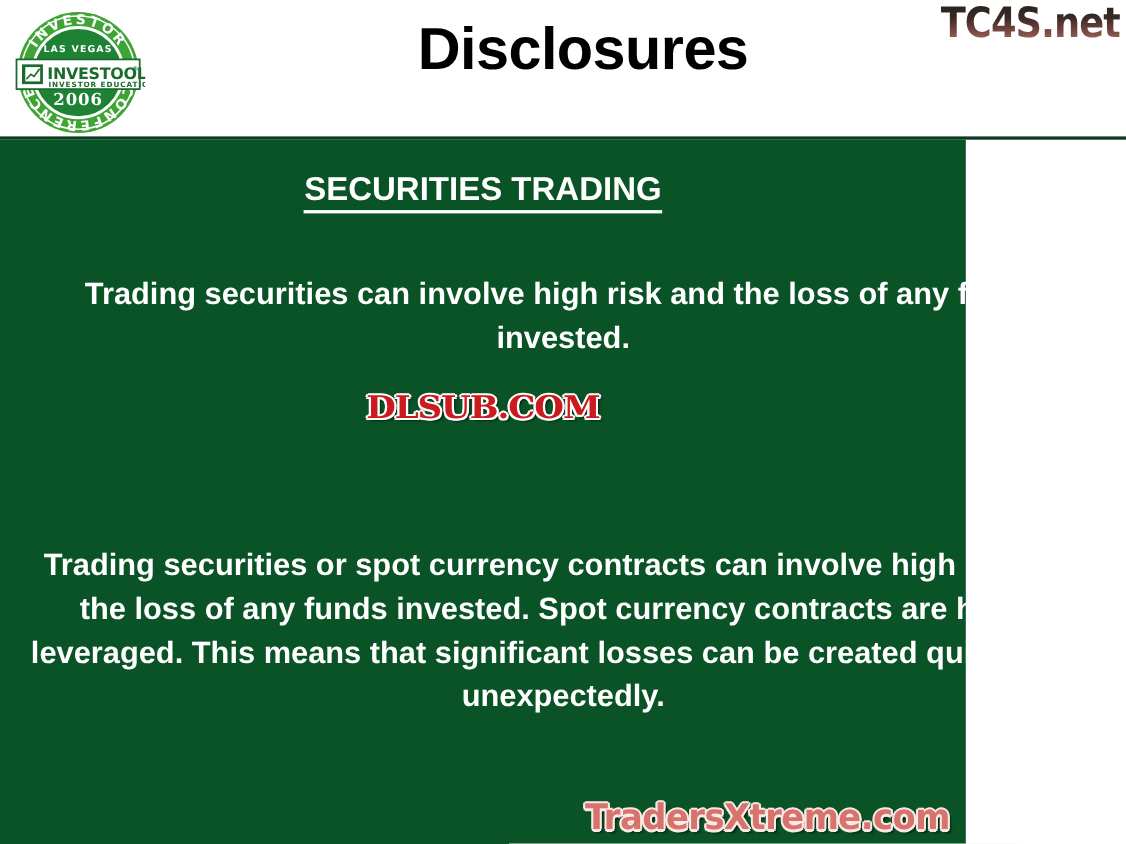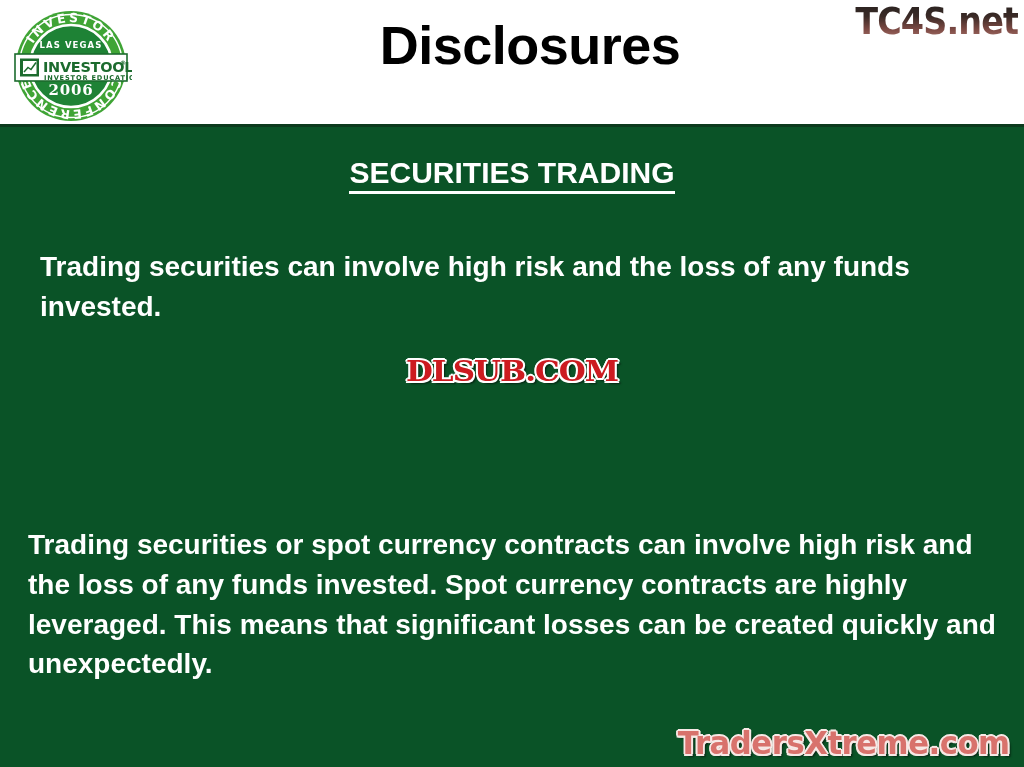--- a/index.html
+++ b/index.html
@@ -82,21 +82,21 @@
     transform: scaleX(0.88);
     transform-origin: right top;
     white-space: nowrap;
   }
 
   
   #panel {
     position: absolute;
     left: 0;
     top: 127px;
-    width: 1024px;
+    width: 878px;
     height: 640px;
     background: #0a5327;
   }
 
   .section-heading {
     position: absolute;
     width: 100%;
     text-align: center;
     color: #ffffff;
     font-size: 30px;
@@ -110,36 +110,35 @@
   }
 
   #heading-securities { top: 29px; }
   #heading-currency  { top: 264px; }
 
   .body-para {
     position: absolute;
     color: #ffffff;
     font-size: 28px;
     font-weight: bold;
-    text-align: left;
+    text-align: center;
     line-height: 1.42;
     white-space: pre-line;
   }
 
   #para-securities {
     left: 40px;
     top: 120px;
     width: 944px;
   }
 
   #para-currency {
     left: 28px;
     top: 367px;
     width: 968px;
-    margin-top: 31px;
   }
 
   
   #dlsub-watermark {
     position: absolute;
     left: 0;
     top: 229px;
     width: 100%;
     text-align: center;
     font-family: "DejaVu Serif", serif;

